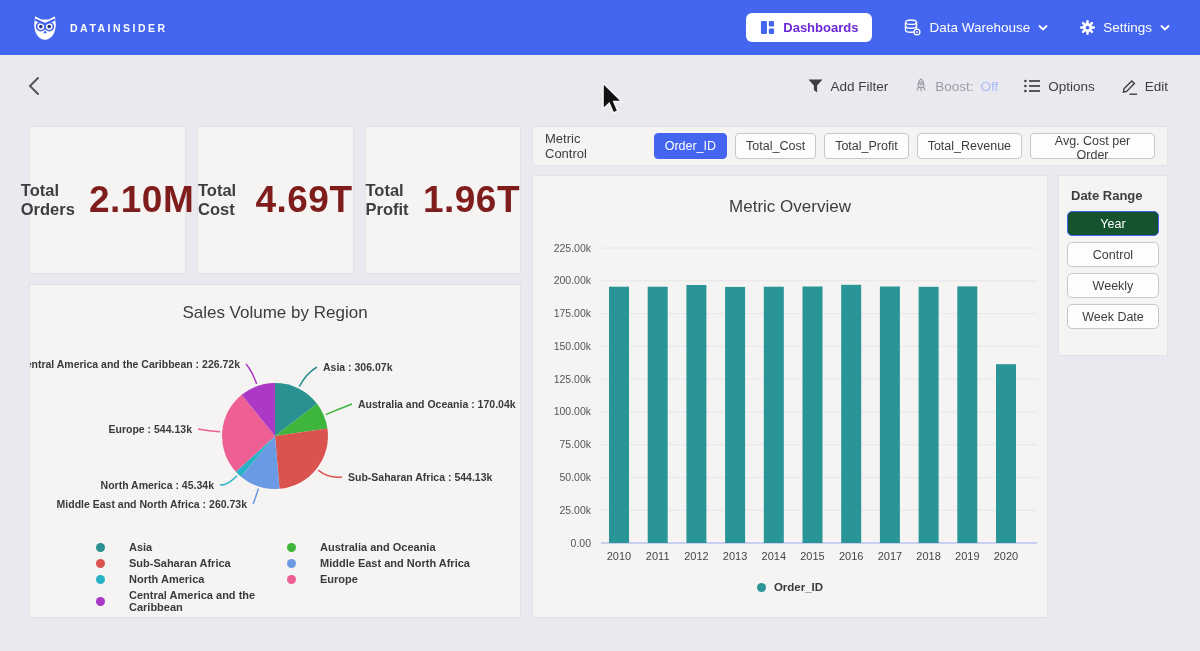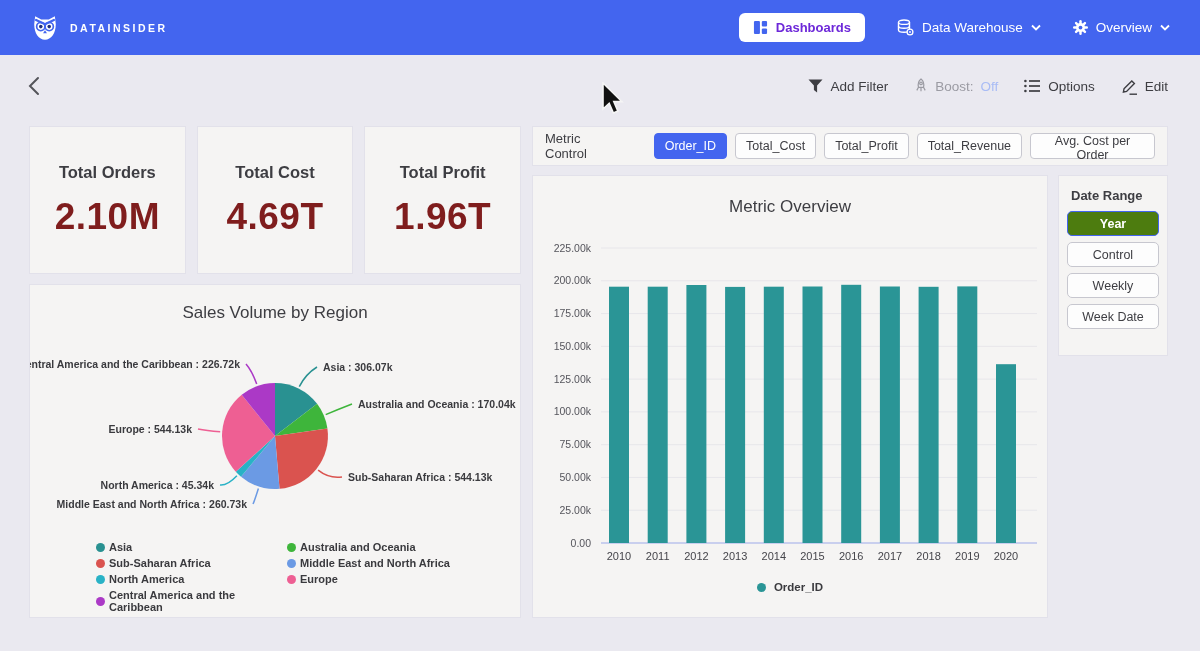--- a/index.html
+++ b/index.html
@@ -31,58 +31,58 @@
   .h-action { display:flex; align-items:center; gap:7px; font-size:13.5px; color:#3d3d42;
               font-weight:500; cursor:pointer; }
   .h-action.muted { color:#9b9ba3; }
   .boost-off { font-weight:500; }
 
   
   .card { position:absolute; background:#f5f4f3; box-shadow:0 0 0 1px rgba(60,60,90,0.04); }
   .kpi-row { position:absolute; left:30px; top:127px; width:490px; height:146px;
              display:flex; gap:13px; }
   .kpi-card { width:155px; height:146px; background:#f5f4f3; display:flex;
-              flex-direction:column; align-items:center; justify-content:center; gap:14px;
+              align-items:center; justify-content:center; gap:14px;
               box-shadow:0 0 0 1px rgba(60,60,90,0.04); }
   .kpi-label { font-size:16.5px; font-weight:600; color:#3d3d42; }
   .kpi-value { font-size:37px; font-weight:bold; color:#7f1d1d; letter-spacing:0.5px; }
 
   .metric-bar { left:533px; top:127px; width:634px; height:38px; display:flex;
                 align-items:center; gap:10px; padding:0 12px; }
   .metric-label { font-size:13px; color:#3d3d42; margin-right:19px; }
   .chip { height:26px; padding:0 10px; font-size:12.5px; color:#3d3d42;
           background:#fdfdfd; border:1px solid #c7c7cf; border-radius:4px;
           cursor:pointer; font-family:inherit; }
   .chip--selected { background:#4365ef; border-color:#4365ef; color:#fff; }
 
   .pie-card { left:30px; top:285px; width:490px; height:332px; padding-top:16px; }
   .chart-title { font-size:17px; font-weight:500; color:#3d3d42; text-align:center;
                  line-height:24px; margin-bottom:15px; }
   .pie-label { font-size:10.5px; font-weight:bold; fill:#3a3a3e; }
   .pie-legend { display:flex; margin:2px 0 0 66px; gap:6px; }
   .legend-col { display:flex; flex-direction:column; gap:4px; }
   .legend-col:first-child { width:185px; }
-  .legend-item { display:flex; align-items:center; gap:4px; font-size:11px;
+  .legend-item { display:flex; align-items:center; gap:24px; font-size:11px;
                  font-weight:bold; color:#3a3a3e; }
   .legend-dot { width:9px; height:9px; border-radius:50%; flex:0 0 auto; }
 
   .bar-card { left:533px; top:176px; width:514px; height:441px; padding-top:20px; }
   .bar-card .chart-title { line-height:22px; margin-bottom:14px; }
   .axis-label { font-size:10.5px; fill:#55555c; }
   .x-label { font-size:11px; fill:#45454b; }
   .bar-legend { display:flex; align-items:center; justify-content:center; gap:8px;
                 margin-top:10px; font-size:11.5px; font-weight:bold; color:#3a3a3e; }
 
   .date-card { left:1059px; top:176px; width:108px; height:179px; padding:12px 8px; }
   .date-label { font-size:13px; font-weight:600; color:#3d3d42; margin:0 0 8px 4px; }
   .range-btn { display:block; width:92px; height:25px; margin:0 auto 6px auto;
                font-size:12.5px; color:#3d3d42; background:#fdfdfd;
                border:1px solid #c7c7cf; border-radius:5px; cursor:pointer;
                font-family:inherit; }
-  .range-btn--selected { background:#4d7c0f; border-color:#4365ef; color:#fff;font-weight:bold; }
+  .range-btn--selected { background:#14532d; border-color:#4365ef; color:#fff; }
 
   .cursor { position:absolute; left:601px; top:82px; pointer-events:none; }
 </style>
 </head>
 <body>
 
 <div class="stage">
 
   <header class="navbar">
     <div class="brand">
@@ -126,21 +126,21 @@
         <svg width="15" height="15" viewBox="0 0 16 16">
           <g fill="#ffffff">
             <rect x="6.7" y="0" width="2.6" height="16" rx="1.3"></rect>
             <rect x="6.7" y="0" width="2.6" height="16" rx="1.3" transform="rotate(45 8 8)"></rect>
             <rect x="6.7" y="0" width="2.6" height="16" rx="1.3" transform="rotate(90 8 8)"></rect>
             <rect x="6.7" y="0" width="2.6" height="16" rx="1.3" transform="rotate(135 8 8)"></rect>
             <circle cx="8" cy="8" r="4.8"></circle>
           </g>
           <circle cx="8" cy="8" r="2" fill="#4365ef"></circle>
         </svg>
-        <span>Overview</span>
+        <span>Settings</span>
         <svg width="10" height="7" viewBox="0 0 10 7" fill="none" stroke="#ffffff" stroke-width="1.8">
           <polyline points="1,1.5 5,5.5 9,1.5"></polyline>
         </svg>
       </div>
     </nav>
   </header>
 
   <div class="header2">
     <div class="header2-left">
       <svg class="back" width="12" height="20" viewBox="0 0 12 20" fill="none" stroke="#54545a" stroke-width="2" stroke-linecap="round">

